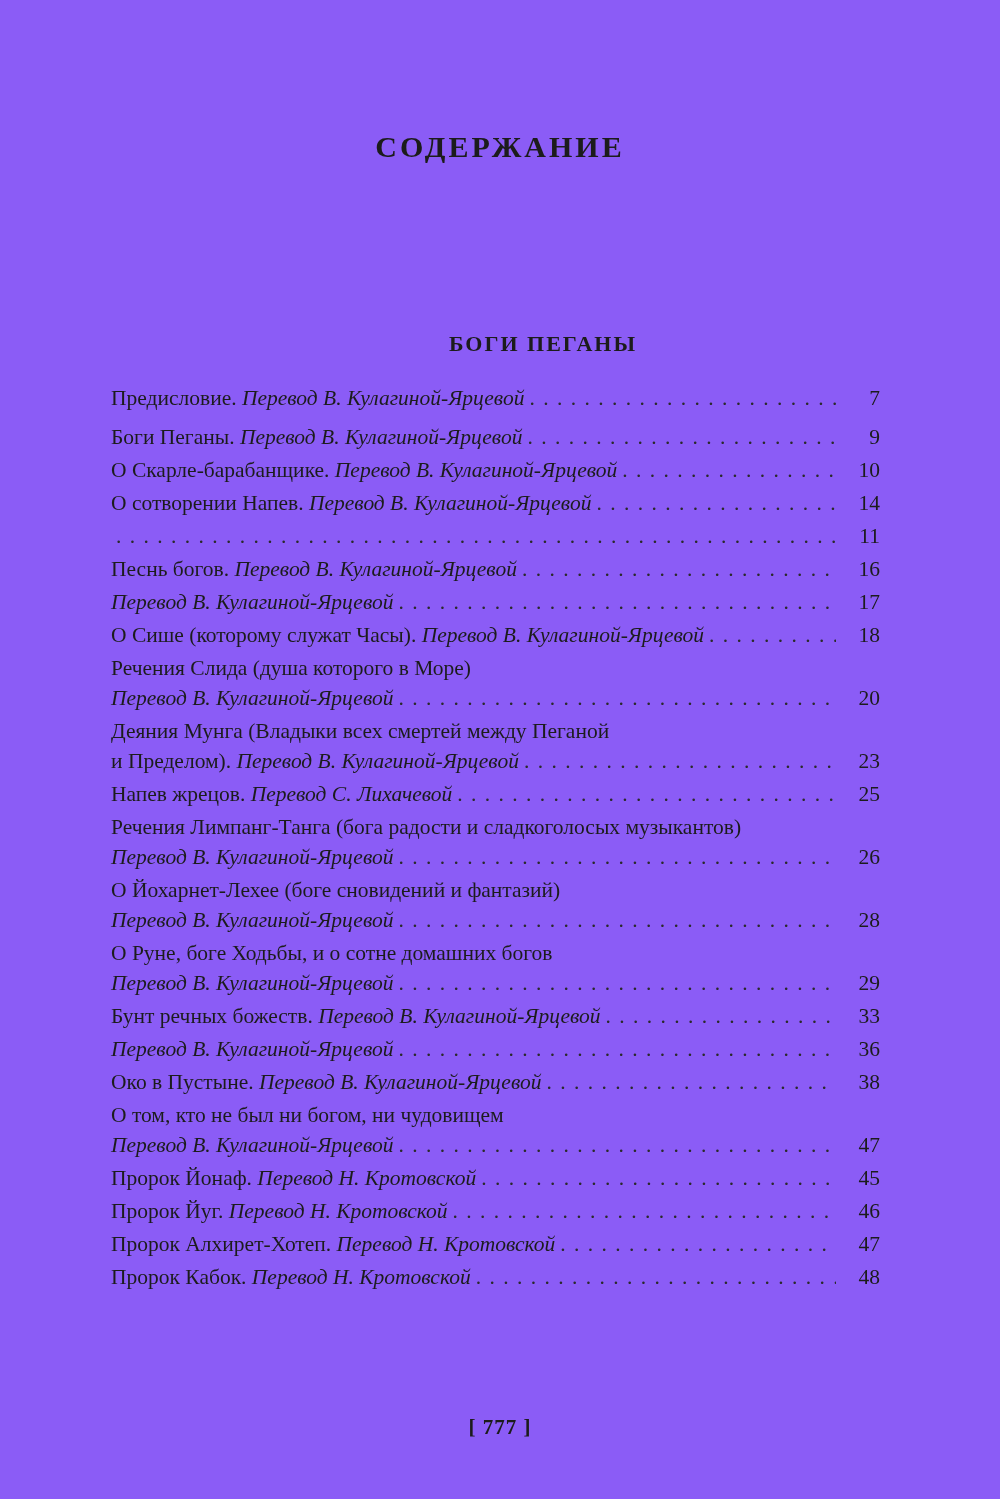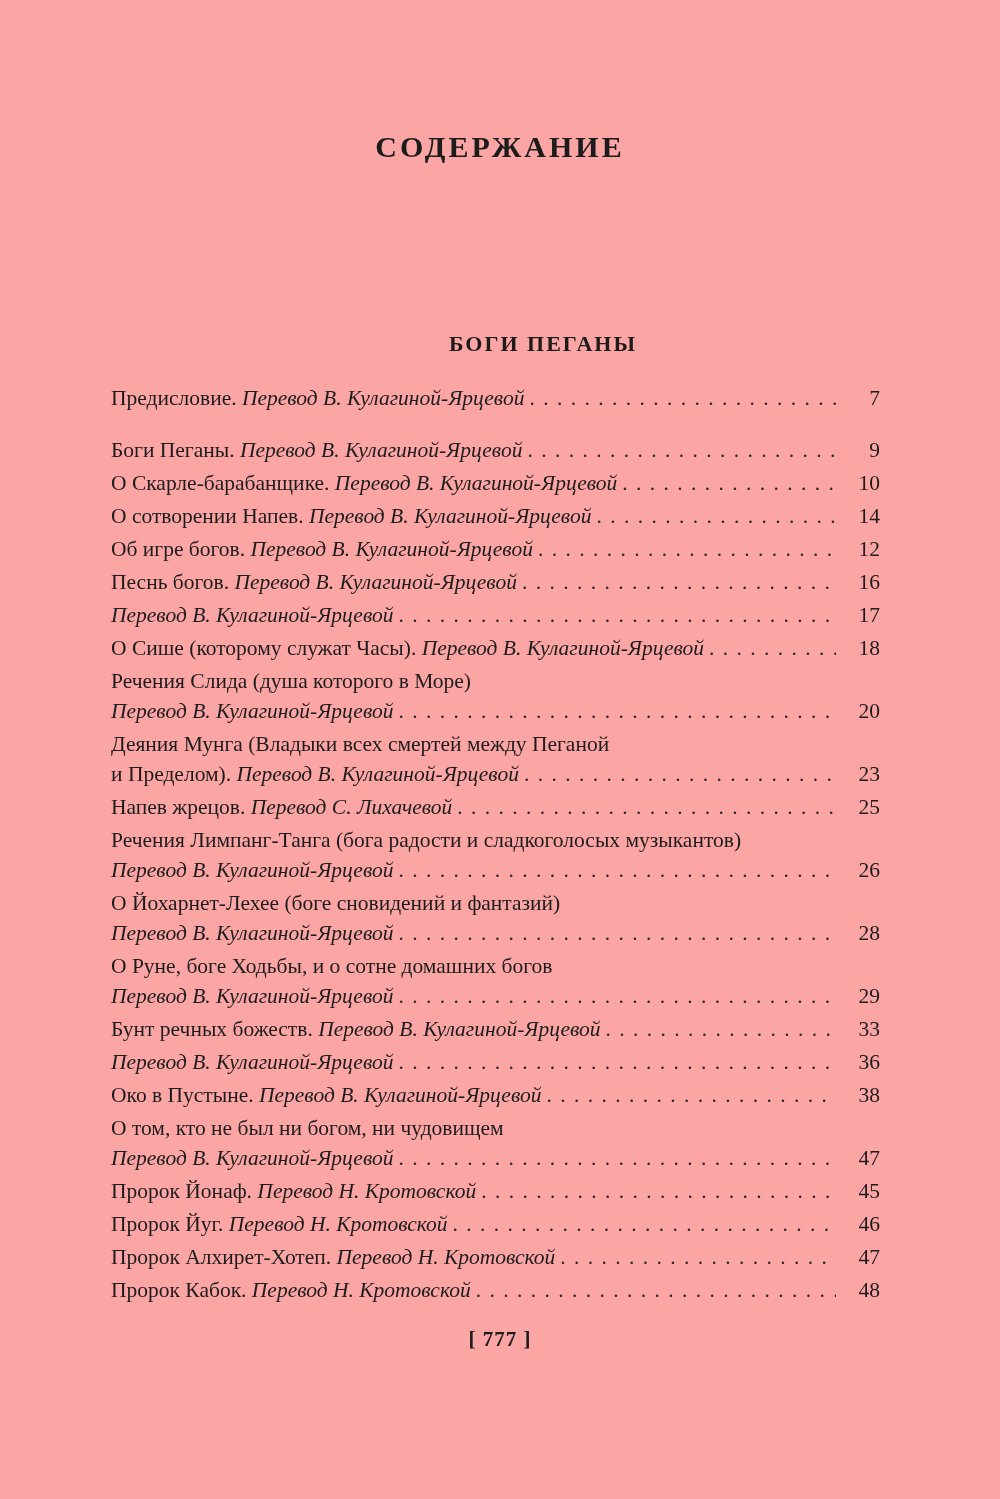--- a/index.html
+++ b/index.html
@@ -1,21 +1,21 @@
 <!DOCTYPE html>
 <html lang="ru"><head>
 <meta charset="utf-8">
 <style>
   html, body { margin: 0; padding: 0; background: #ffffff; }
   .page {
     position: relative;
     width: 1000px;
     height: 1499px;
     margin: 0 auto;
-    background: #fca5a5;
+    background: #8b5cf6;
     color: #1c1c1c;
     font-family: "Liberation Serif", "DejaVu Serif", serif;
     overflow: hidden;
   }
   .page-title {
     position: absolute;
     top: 130px;
     left: 0;
     width: 100%;
     margin: 0;
@@ -38,21 +38,21 @@
     line-height: 26px;
     padding-left: 43px;
   }
   .entries {
     position: absolute;
     top: 383px;
     left: 111px;
     width: 769px;
   }
   .entry { margin-bottom: 3px; }
-  .entry:first-child { margin-bottom: 22px; }
+  .entry:first-child { margin-bottom: 9px; }
   .line {
     font-size: 21.5px;
     line-height: 30px;
     white-space: nowrap;
   }
   .line.leader {
     display: flex;
     align-items: baseline;
   }
   .label { flex: 0 0 auto; }
@@ -70,21 +70,21 @@
     letter-spacing: 1.5px;
   }
   .page-num {
     flex: 0 0 auto;
     min-width: 36px;
     padding-left: 8px;
     text-align: right;
   }
   .footer-page-number {
     position: absolute;
-    top: 1324px;
+    top: 1412px;
     left: 0;
     width: 100%;
     text-align: center;
     font-size: 21px;
     font-weight: bold;
     letter-spacing: 1px;
     line-height: 30px;
   }
 </style>
 </head>
@@ -117,23 +117,22 @@
       </div>
       <div class="entry">
         <div class="line leader">
           <span class="label"><span>О сотворении Напев. </span><span class="it">Перевод В. Кулагиной-Ярцевой</span></span>
           <span class="dots"></span>
           <span class="page-num">14</span>
         </div>
       </div>
       <div class="entry">
         <div class="line leader">
-          <span class="label"><span>Об игре богов. </span><span class="it">Перевод В. Кулагиной-Ярцевой</span></span>
-          <span class="dots"></span>
-          <span class="page-num">12</span>
+          <span class="dots"></span>
+          <span class="page-num">11</span>
         </div>
       </div>
       <div class="entry">
         <div class="line leader">
           <span class="label"><span>Песнь богов. </span><span class="it">Перевод В. Кулагиной-Ярцевой</span></span>
           <span class="dots"></span>
           <span class="page-num">16</span>
         </div>
       </div>
       <div class="entry">

